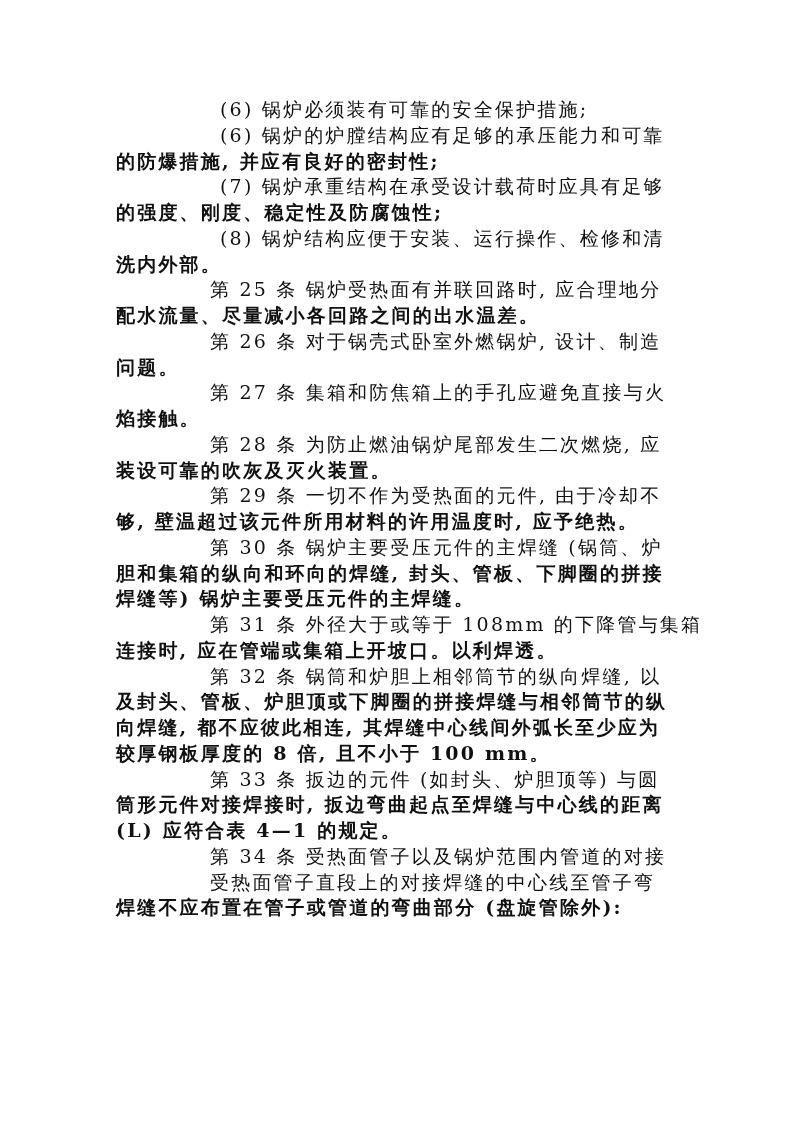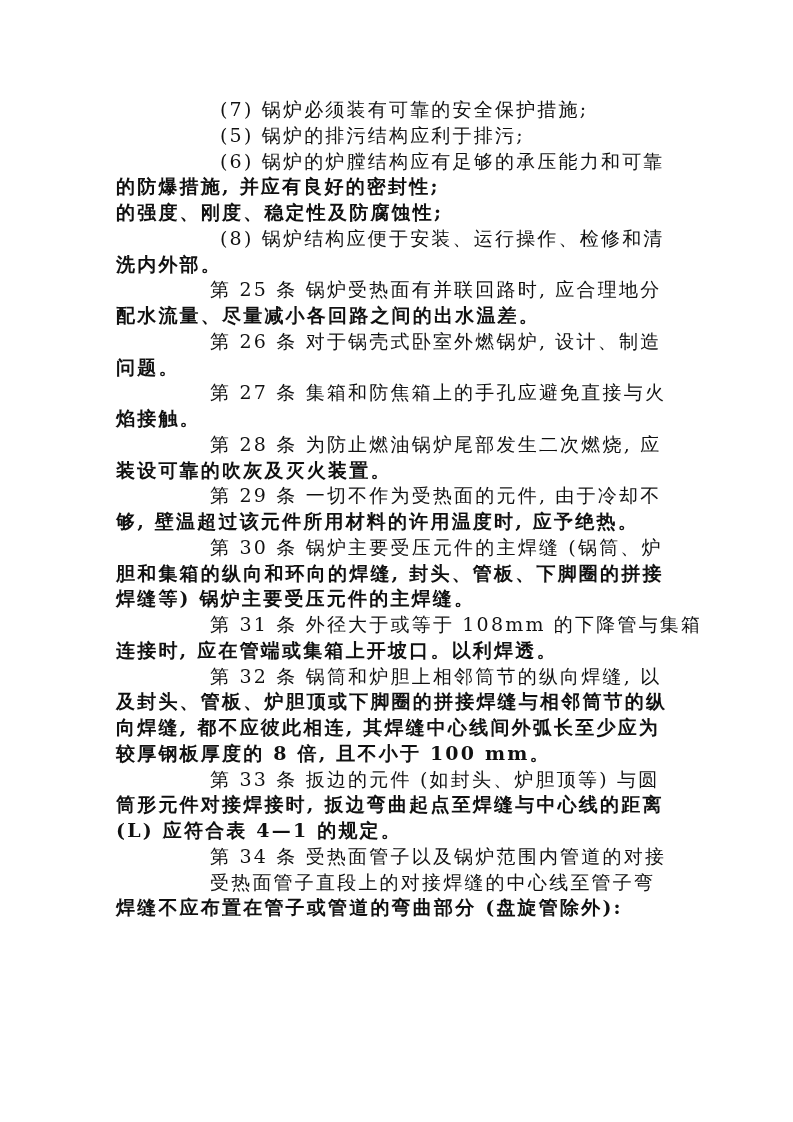--- a/index.html
+++ b/index.html
@@ -17,24 +17,24 @@
   .line { display: block; white-space: nowrap; height: 25.75px; }
   .indent-item { padding-left: 104px; }
   .indent-art { padding-left: 94px; }
   .indent-none { padding-left: 0; font-weight: bold; }
 </style>
 </head>
 <body>
 
 <div class="page">
   <div class="text-block">
-    <span class="line indent-item">(7) 锅炉必须装有可靠的安全保护措施;</span>
-    <span class="line indent-item">(5) 锅炉的排污结构应利于排污;</span>
+    <span class="line indent-item">(6) 锅炉必须装有可靠的安全保护措施;</span>
     <span class="line indent-item">(6) 锅炉的炉膛结构应有足够的承压能力和可靠</span>
     <span class="line indent-none">的防爆措施, 并应有良好的密封性;</span>
+    <span class="line indent-item">(7) 锅炉承重结构在承受设计载荷时应具有足够</span>
     <span class="line indent-none">的强度、刚度、稳定性及防腐蚀性;</span>
     <span class="line indent-item">(8) 锅炉结构应便于安装、运行操作、检修和清</span>
     <span class="line indent-none">洗内外部。</span>
     <span class="line indent-art">第 25 条 锅炉受热面有并联回路时, 应合理地分</span>
     <span class="line indent-none">配水流量、尽量减小各回路之间的出水温差。</span>
     <span class="line indent-art">第 26 条 对于锅壳式卧室外燃锅炉, 设计、制造</span>
     <span class="line indent-none">问题。</span>
     <span class="line indent-art">第 27 条 集箱和防焦箱上的手孔应避免直接与火</span>
     <span class="line indent-none">焰接触。</span>
     <span class="line indent-art">第 28 条 为防止燃油锅炉尾部发生二次燃烧, 应</span>

